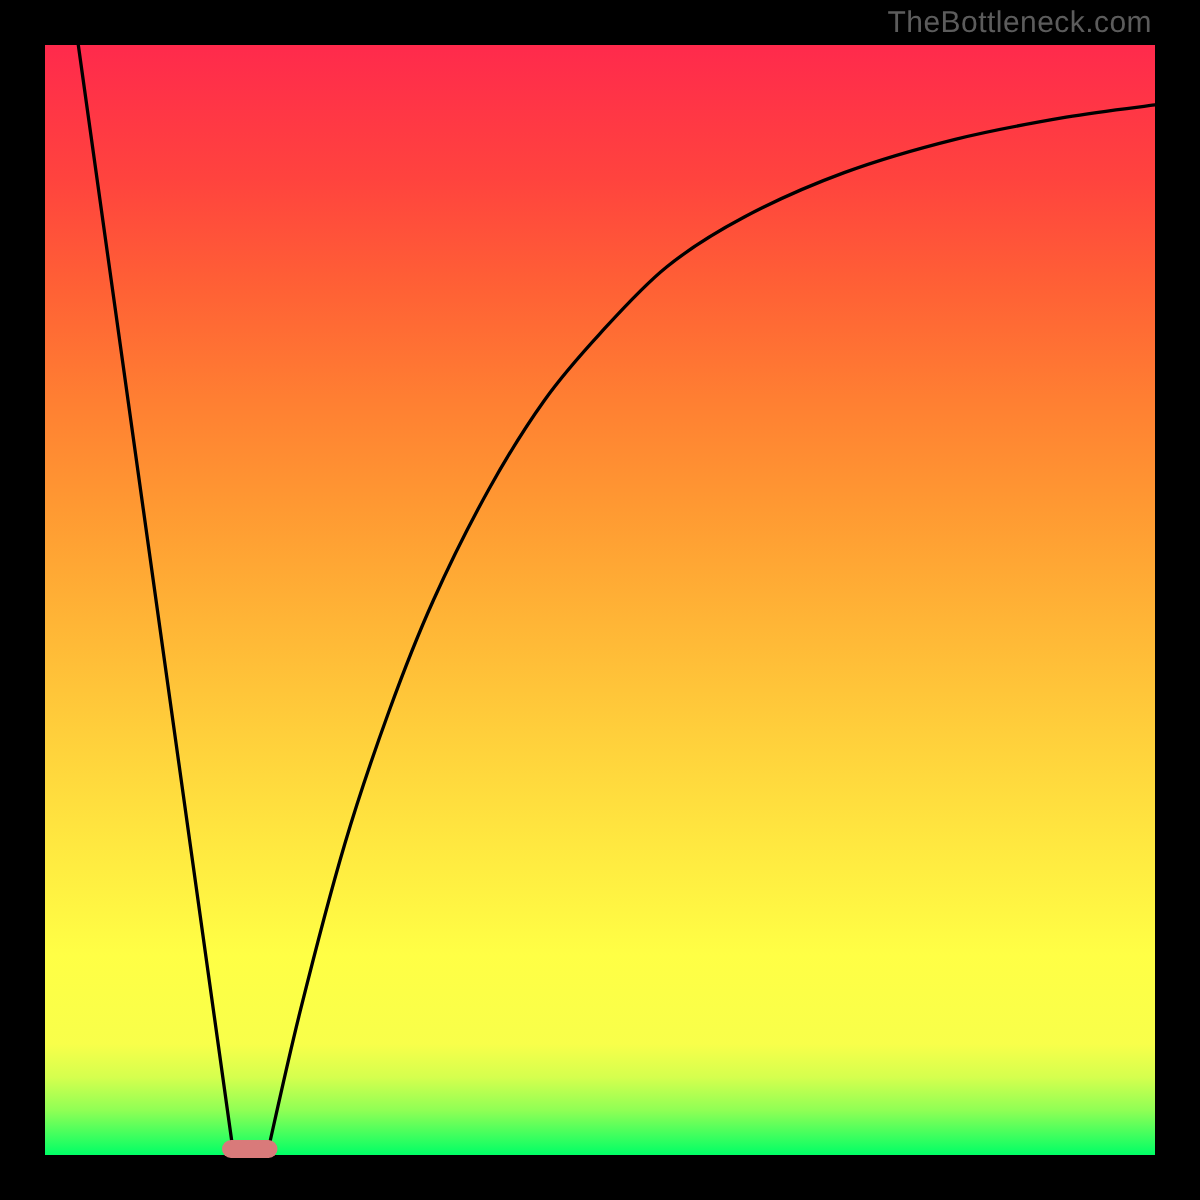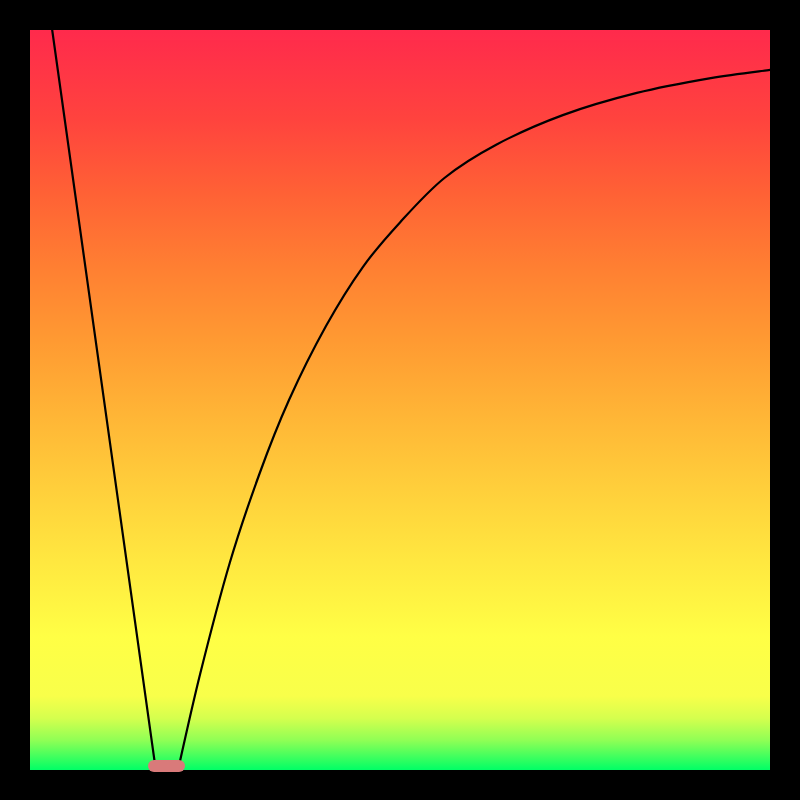--- a/index.html
+++ b/index.html
@@ -59,20 +59,21 @@
     .marker {
       position: absolute;
       background: #d97a7a;
       border-radius: 10px;
     }
   </style>
 </head>
 <body>
 
 <div class="chart-container">
+  <div class="watermark">TheBottleneck.com</div>
 
   <div class="plot-area">
     <svg class="curve-svg" id="curve-svg" viewBox="0 0 740 740" preserveAspectRatio="none">
         <polyline points="22.20,0.00 125.80,740.00" fill="none" stroke="#000" stroke-width="2.2" stroke-linecap="round" stroke-linejoin="round"></polyline>
         <path d="M 148.00 740.00 C 151.70 723.97, 161.57 678.33, 170.20 643.80 C 178.83 609.27, 189.93 566.10, 199.80 532.80 C 209.67 499.50, 219.53 471.13, 229.40 444.00 C 239.27 416.87, 247.90 394.67, 259.00 370.00 C 270.10 345.33, 283.67 318.20, 296.00 296.00 C 308.33 273.80, 320.67 254.07, 333.00 236.80 C 345.33 219.53, 356.43 207.20, 370.00 192.40 C 383.57 177.60, 398.37 160.95, 414.40 148.00 C 430.43 135.05, 446.47 125.18, 466.20 114.70 C 485.93 104.22, 509.37 93.73, 532.80 85.10 C 556.23 76.47, 582.13 69.07, 606.80 62.90 C 631.47 56.73, 658.60 51.92, 680.80 48.10 C 703.00 44.28, 730.13 41.32, 740.00 39.96" fill="none" stroke="#000" stroke-width="2.2" stroke-linecap="round"></path>
       </svg>
     <div class="marker" id="marker" style="left: 118.4px; width: 37px; top: 730.38px; height: 11.84px;"></div>
   </div>
 </div>
 

